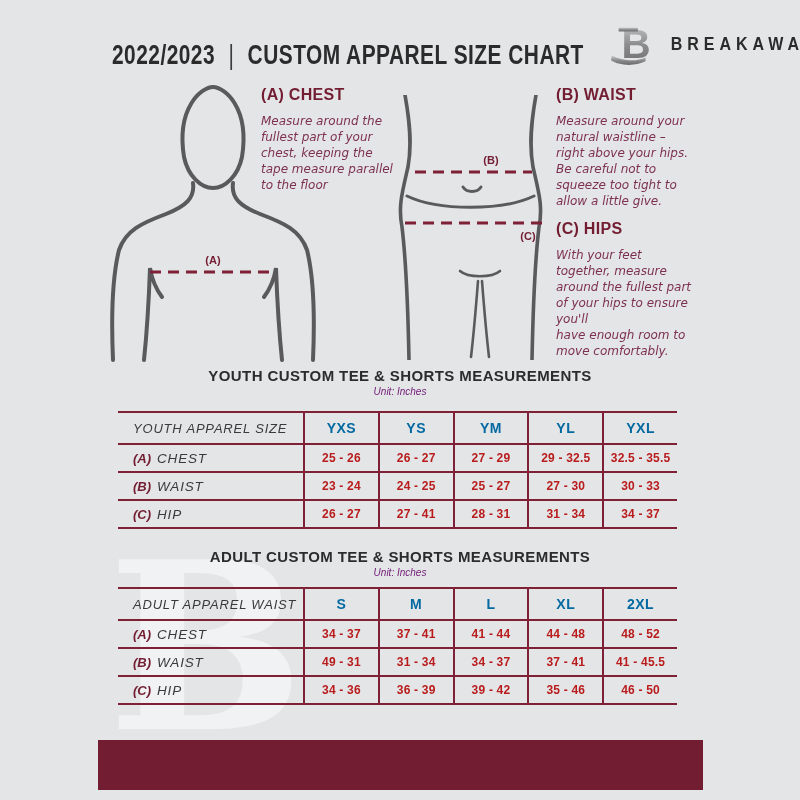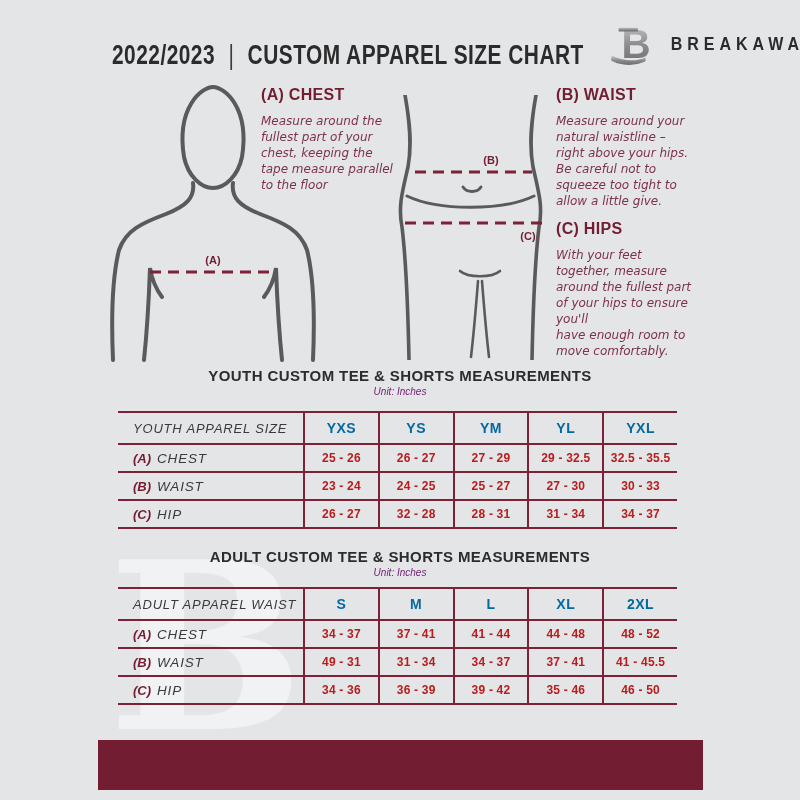--- a/index.html
+++ b/index.html
@@ -225,21 +225,21 @@
       </div>
       <div class="t-row">
         <div class="t-cell lab">
           <span class="row-prefix">(C)</span>
           <span class="row-label">HIP</span>
         </div>
         <div class="t-cell">
           <span class="val">26 - 27</span>
         </div>
         <div class="t-cell">
-          <span class="val">32 - 28</span>
+          <span class="val">27 - 41</span>
         </div>
         <div class="t-cell">
           <span class="val">28 - 31</span>
         </div>
         <div class="t-cell">
           <span class="val">31 - 34</span>
         </div>
         <div class="t-cell">
           <span class="val">34 - 37</span>
         </div>

